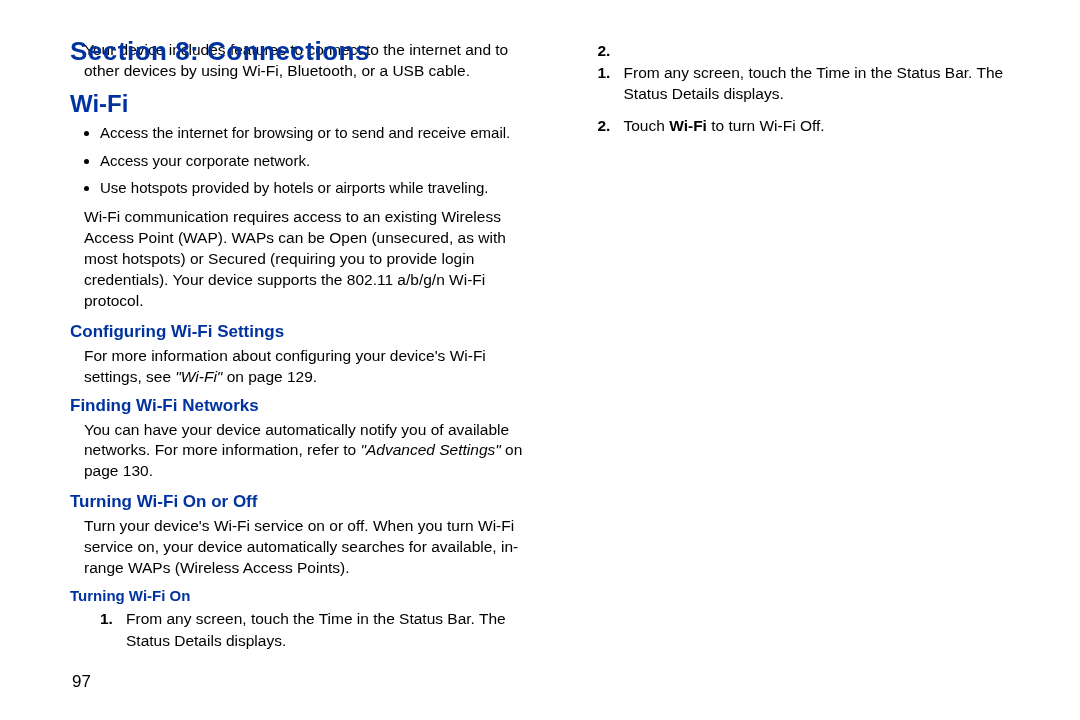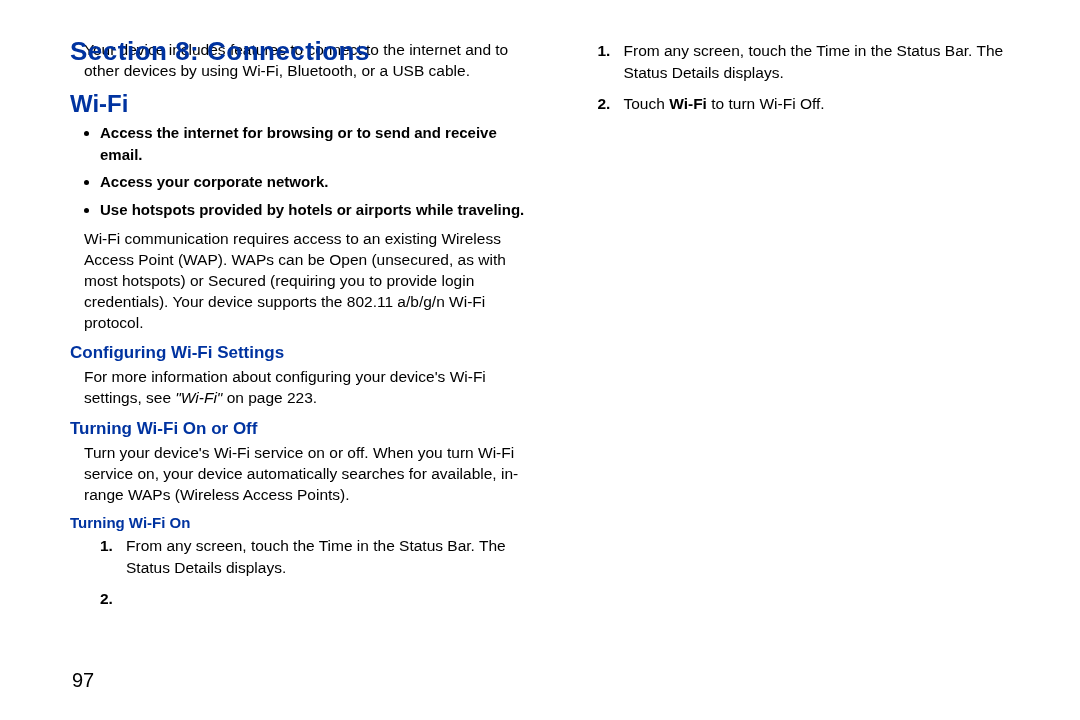--- a/index.html
+++ b/index.html
@@ -52,21 +52,20 @@
     color: #0033a0;
     font-weight: bold;
     font-size: 15px;
     margin: 8px 0 4px 0;
   }
   ul.bullets {
     margin: 4px 0 8px 0;
     padding-left: 30px;
     font-size: 15px;
     line-height: 1.45;
-    font-weight: bold;
   }
   ul.bullets li {
     margin-bottom: 6px;
   }
   .num-list {
     font-size: 15.5px;
     line-height: 1.4;
     margin-left: 30px;
   }
   .num-item {
@@ -77,21 +76,21 @@
     font-weight: bold;
     margin-right: 8px;
     min-width: 18px;
   }
   .italic { font-style: italic; }
   .bold { font-weight: bold; }
   .pagenum {
     position: absolute;
     left: 72px;
     bottom: 28px;
-    font-size: 20px;
+    font-size: 17px;
   }
 </style>
 </head>
 <body>
 
 <div class="section-title" style="position:absolute; left:70px; top:36px;">Section 8: Connections</div>
 
 <div class="page" style="">
 
   <p class="body-text indent">Your device includes features to connect to the internet and to other devices by using Wi-Fi, Bluetooth, or a USB cable.</p>
@@ -103,24 +102,28 @@
     <li>Access the internet for browsing or to send and receive email.</li>
     <li>Access your corporate network.</li>
     <li>Use hotspots provided by hotels or airports while traveling.</li>
   </ul>
 
   <p class="body-text indent">Wi-Fi communication requires access to an existing Wireless Access Point (WAP). WAPs can be Open (unsecured, as with most hotspots) or Secured (requiring you to provide login credentials). Your device supports the 802.11 a/b/g/n Wi-Fi protocol.</p>
 
   <div class="h2">Configuring Wi-Fi Settings</div>
 
   <p class="body-text indent">
-    <span>For more information about configuring your device's Wi-Fi settings, see </span><span class="italic">"Wi-Fi"</span><span> on page 223.</span>
+    <span>For more information about configuring your device's Wi-Fi settings, see </span><span class="italic">"Wi-Fi"</span><span> on page 129.</span>
   </p>
 
+  <div class="h2" style="margin-top:0;">Finding Wi-Fi Networks</div>
 
+  <p class="body-text indent">
+    <span>You can have your device automatically notify you of available networks. For more information, refer to </span><span class="italic">"Advanced Settings"</span><span> on page 130.</span>
+  </p>
 
   <div class="h2">Turning Wi-Fi On or Off</div>
 
   <p class="body-text indent">Turn your device's Wi-Fi service on or off. When you turn Wi-Fi service on, your device automatically searches for available, in-range WAPs (Wireless Access Points).</p>
 
   <div class="h3">Turning Wi-Fi On</div>
 
   <div class="num-list">
     <div class="num-item">
       <span class="num">1.</span>

